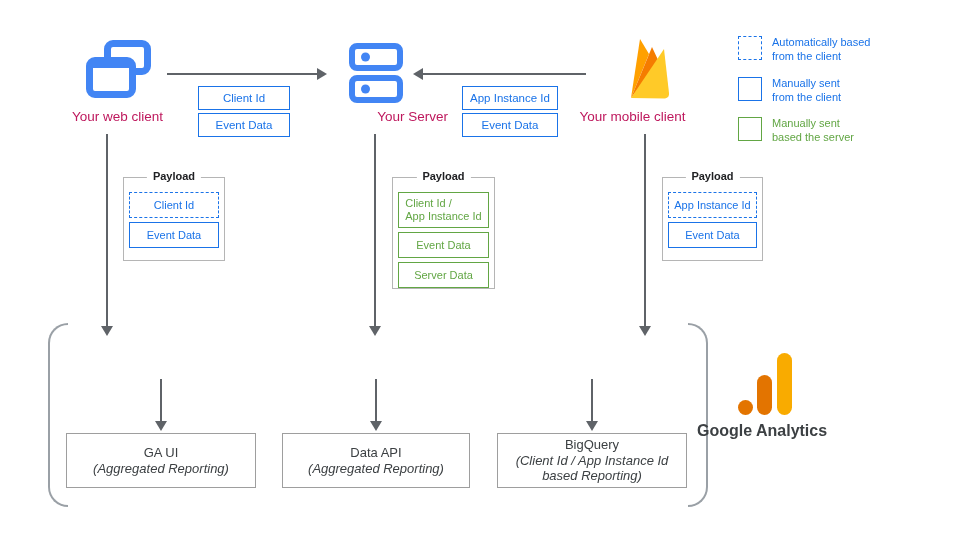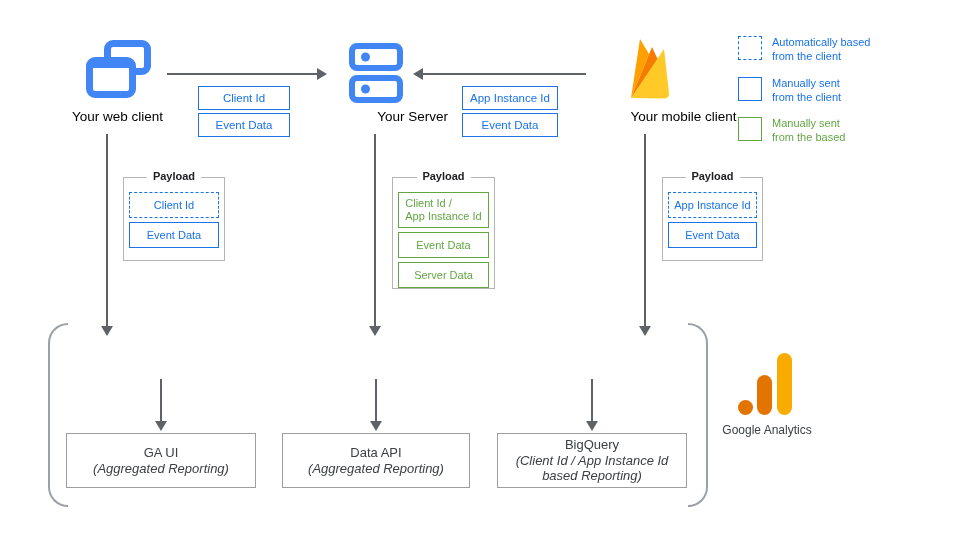--- a/index.html
+++ b/index.html
@@ -3,21 +3,21 @@
 <meta charset="utf-8">
 <style>
   html,body{margin:0;padding:0;background:#fff;}
   .stage{
     position:relative;width:960px;height:540px;background:#fff;overflow:hidden;
     font-family:"Liberation Sans",sans-serif;color:#202124;
   }
   .abs{position:absolute;box-sizing:border-box;}
 
   
-  .node-label{font-size:13.5px;font-weight:500;color:#000000;text-align:center;}
+  .node-label{font-size:13.5px;font-weight:500;color:#be185d;text-align:center;}
 
   
   .wc-back{border:7px solid #4285f4;border-radius:9px;background:#fff;}
   .wc-front{border:7px solid #4285f4;border-top-width:11px;border-radius:9px;background:#fff;}
 
   
   .srv-row{border:6px solid #4285f4;border-radius:8px;background:#fff;}
   .srv-dot{position:absolute;left:6px;top:50%;transform:translateY(-50%);
     width:9px;height:9px;border-radius:50%;background:#4285f4;}
 
@@ -57,21 +57,21 @@
   .bigbox{border:1px solid #9e9e9e;background:#fff;display:flex;align-items:center;justify-content:center;
     font-size:13px;color:#3c4043;}
   .svcbox{border:1px solid #9e9e9e;background:#fff;display:flex;flex-direction:column;
     align-items:center;justify-content:center;font-size:13px;line-height:15.5px;color:#3c4043;text-align:center;}
   .svcbox em{font-style:italic;white-space:pre-line;}
 
   
   .ga-dot{width:15px;height:15px;border-radius:50%;background:#e37400;}
   .ga-mid{width:15px;height:40px;border-radius:8px;background:#e37400;}
   .ga-tall{width:15px;height:62px;border-radius:8px;background:#f9ab00;}
-  .caption{font-size:12px;line-height:15px;color:#3c4043;text-align:center;}
+  .caption{font-size:16px;line-height:15px;color:#3c4043;font-weight:bold;}
 </style>
 </head>
 <body>
 
 <div class="stage">
 
   <div class="abs" style="left:86px;top:40px;width:66px;height:68px;">
     <div class="abs wc-back" style="left:18px;top:0;width:47px;height:35px;"></div>
     <div class="abs wc-front" style="left:0;top:17px;width:50px;height:41px;"></div>
   </div>
@@ -101,36 +101,36 @@
     <div class="tag">Event Data</div>
   </div>
 
   <div class="abs" style="left:622px;top:34px;width:58px;height:72px;">
     <svg width="58" height="72" viewBox="0 0 58 72">
       <polygon points="9,64 18,5 27,20" fill="#ffa000"></polygon>
       <polygon points="9,64 30,13 37,28" fill="#f57c00"></polygon>
       <path d="M9 64 L42 15 L47 59 Q47.5 63.5 43 64.5 Z" fill="#ffca28"></path>
     </svg>
   </div>
-  <div class="abs node-label" style="left:611px;top:109px;width:145px;">Your mobile client</div>
+  <div class="abs node-label" style="left:560px;top:109px;width:145px;">Your mobile client</div>
 
   <div class="abs lgbox dashed" style="left:738px;top:36px;"></div>
   <div class="abs lgtext" style="left:772px;top:36px;">
     <div>Automatically based</div>
     <div>from the client</div>
   </div>
   <div class="abs lgbox" style="left:738px;top:77px;"></div>
   <div class="abs lgtext" style="left:772px;top:77px;">
     <div>Manually sent</div>
     <div>from the client</div>
   </div>
   <div class="abs lgbox green" style="left:738px;top:117px;"></div>
   <div class="abs lgtext green" style="left:772px;top:117px;">
     <div>Manually sent</div>
-    <div>from the based</div>
+    <div>based the server</div>
   </div>
 
   <div class="abs vline" style="left:106px;top:134px;height:192px;"></div>
   <div class="abs head-down" style="left:101px;top:326px;"></div>
   <div class="abs vline" style="left:374px;top:134px;height:192px;"></div>
   <div class="abs head-down" style="left:369px;top:326px;"></div>
   <div class="abs vline" style="left:644px;top:134px;height:192px;"></div>
   <div class="abs head-down" style="left:639px;top:326px;"></div>
 
   <div class="abs payload" style="left:123px;top:177px;width:102px;height:84px;">

